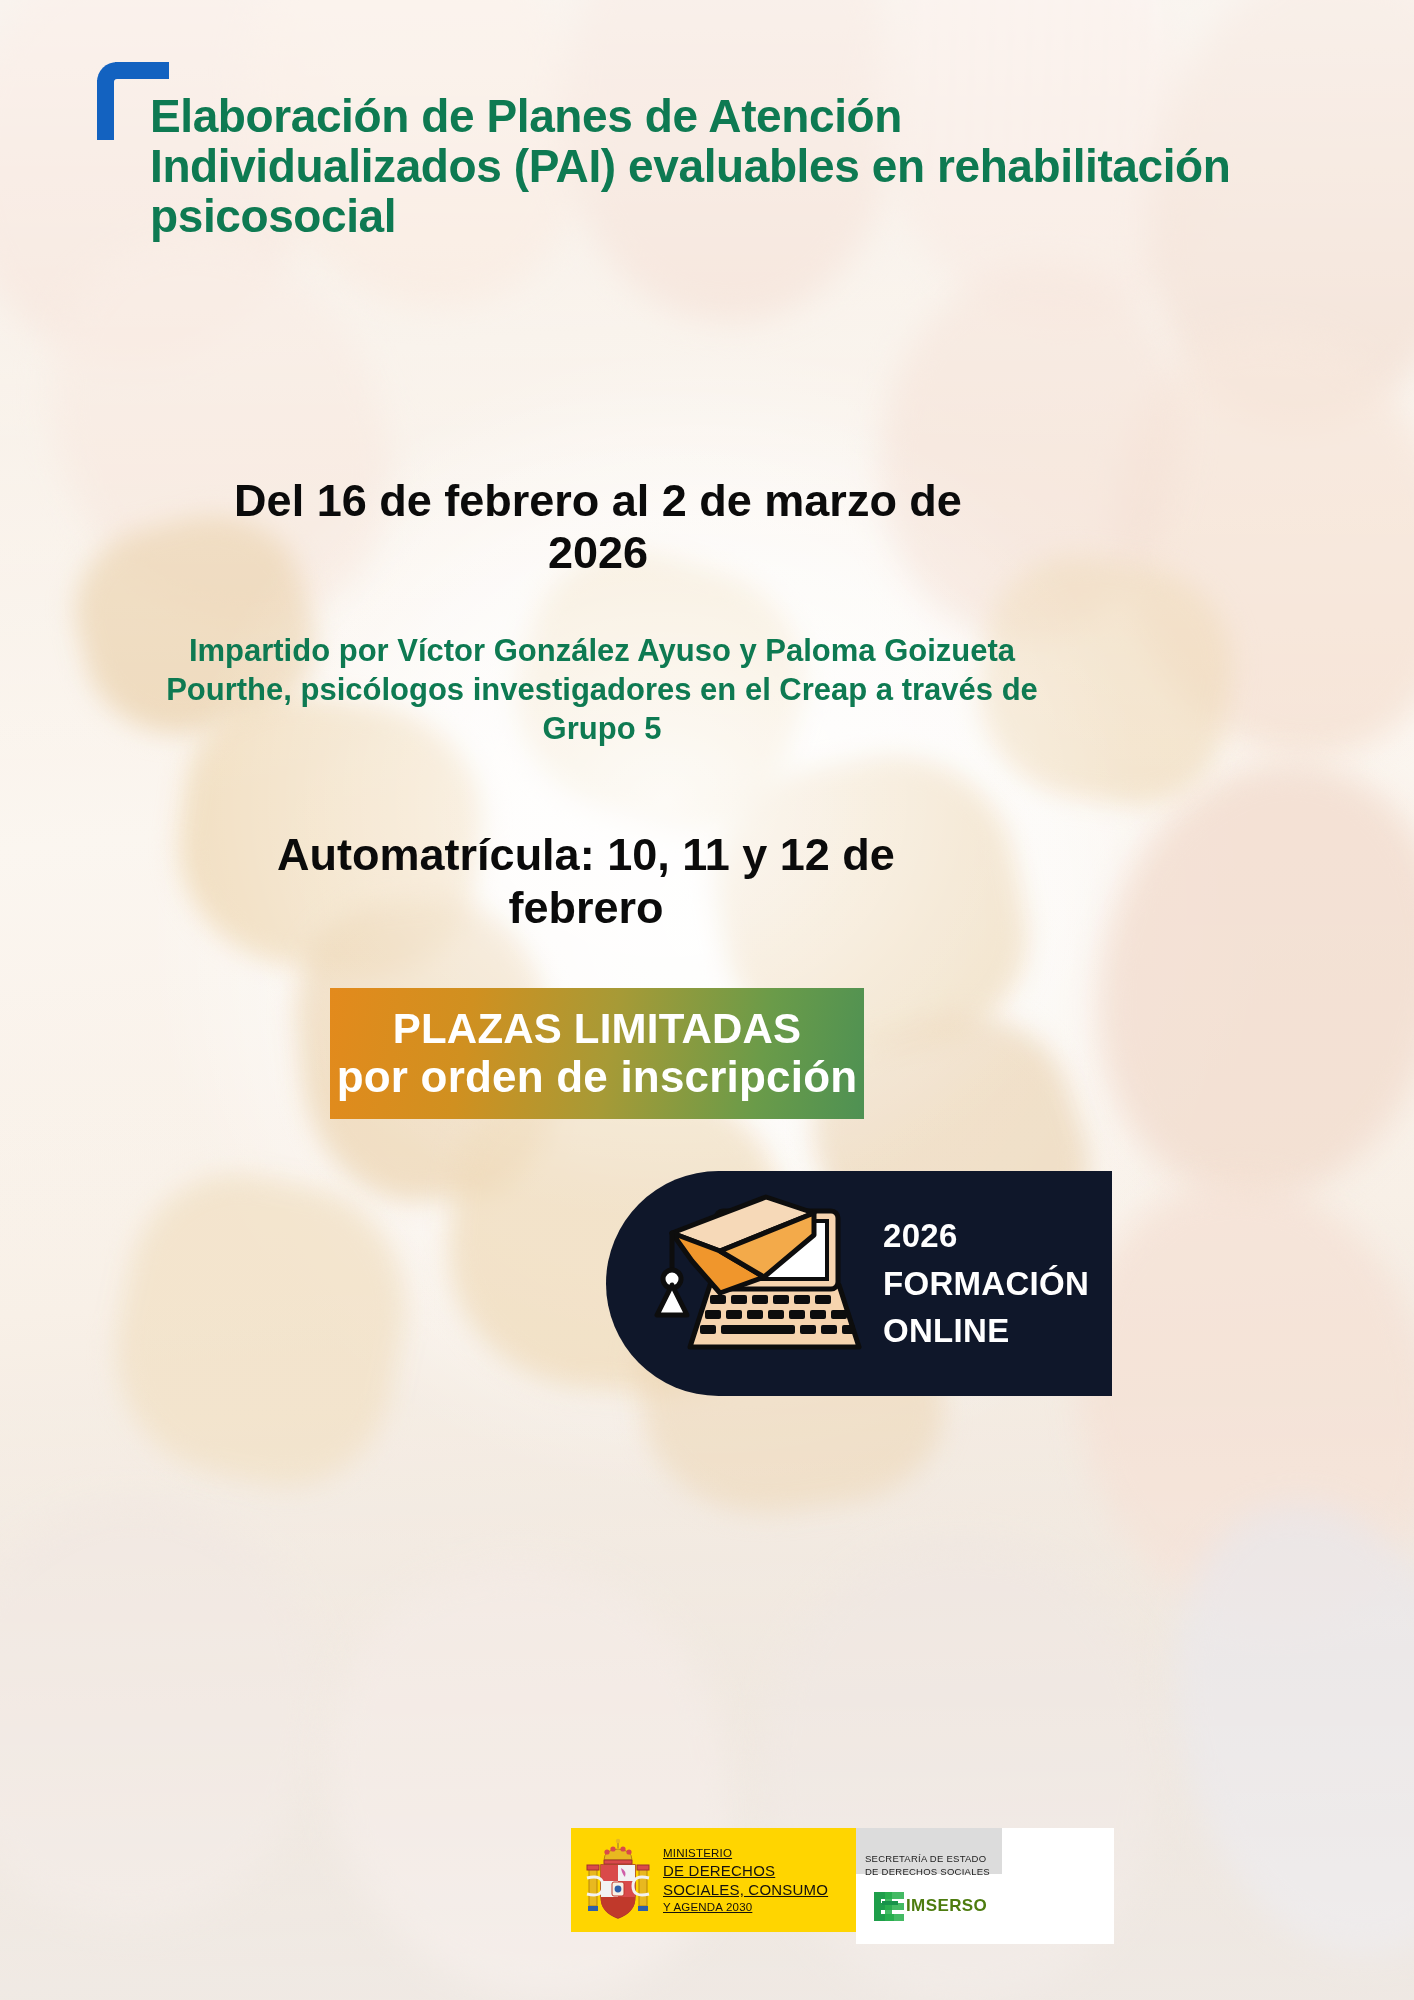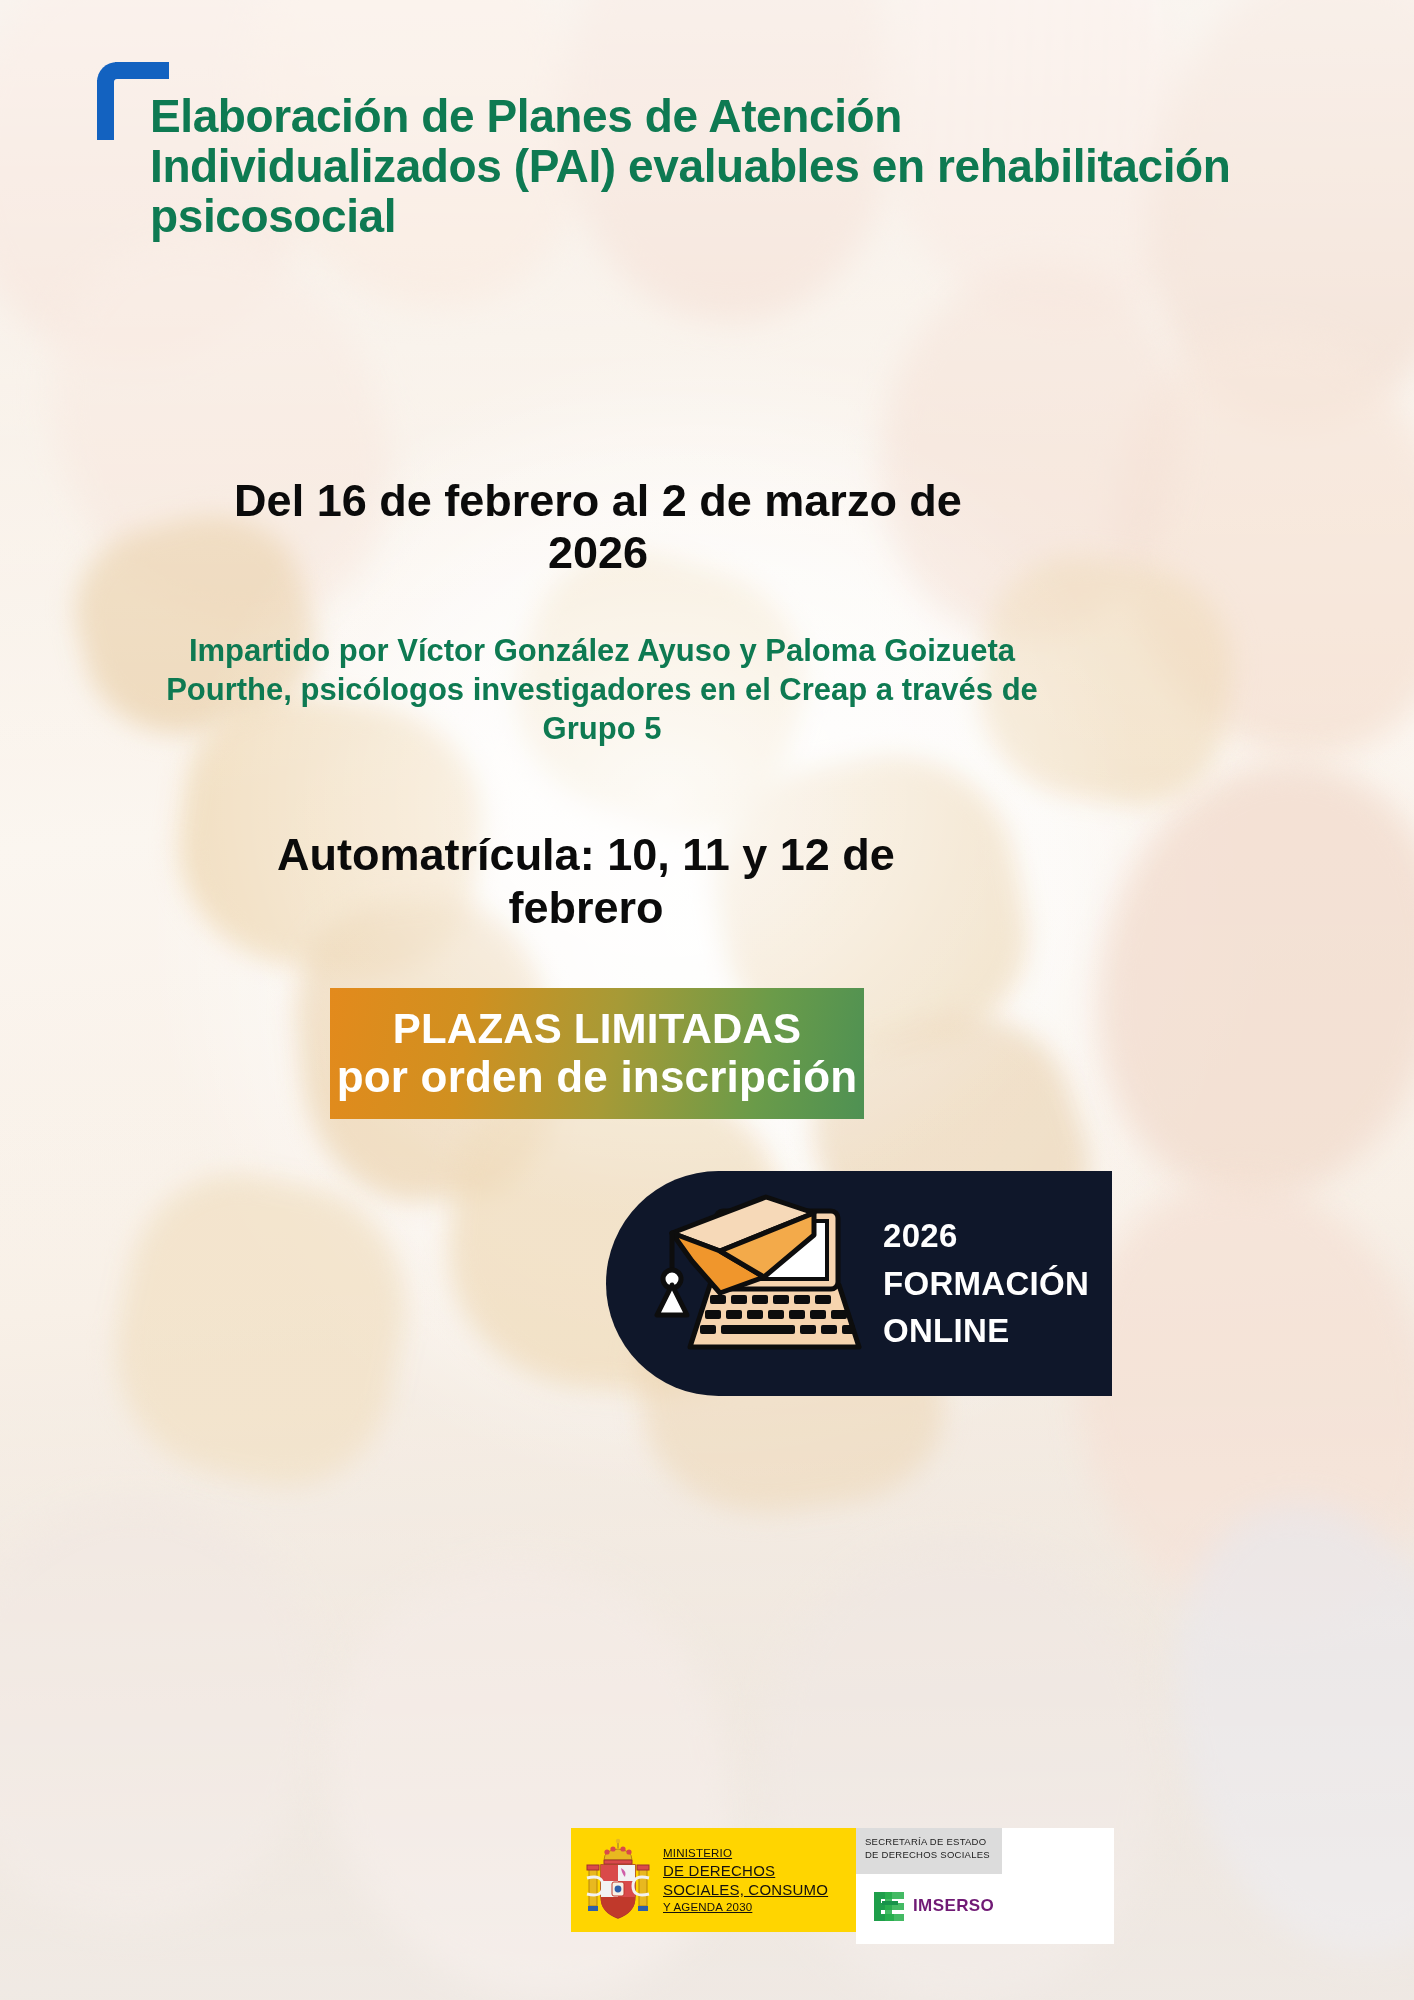--- a/index.html
+++ b/index.html
@@ -151,26 +151,26 @@
   .coat { width:70px; height:84px; flex:none; }
   .min-text { margin-left:10px; color:#14110d; line-height:1.30;text-decoration:underline; }
   .min-text .mt1 { font-size:11.5px; letter-spacing:.2px; }
   .min-text .mt2 { font-size:15px; letter-spacing:.2px; }
   .min-text .mt3 { font-size:11.5px; letter-spacing:.2px; }
 
   .logo-right { width:258px; height:116px; background:#ffffff; position:relative; flex:none; display:flex; }
   .sec-col { width:148px; position:relative; }
   .sec-band {
     width:146px; height:46px; background:#dcdcdc;
-    padding:8px 0 0 9px; color:#1d1d1d; line-height:1.32;
+    padding:25px 0 0 9px; color:#1d1d1d; line-height:1.32;
   }
   .sec-band div { font-size:9.5px; letter-spacing:.25px; }
   .imserso { position:absolute; left:16px; top:62px; display:flex; align-items:center; }
   .imserso-mark { width:34px; height:32px; flex:none; }
-  .imserso-word { font-size:17px; font-weight:bold; color:#701a75; margin-left:7px; letter-spacing:.4px; }
+  .imserso-word { font-size:17px; font-weight:bold; color:#4d7c0f; letter-spacing:.4px; }
 
   .creap-col { width:110px; position:relative; }
   .creap-brain { position:absolute; left:4px; top:6px; width:100px; height:76px; }
   .creap-word {
     position:absolute; left:6px; top:82px; width:100px; text-align:center;
     font-size:20px; font-weight:bold; color:#1362c0; letter-spacing:.6px;
   }
 </style>
 </head>
 <body>

